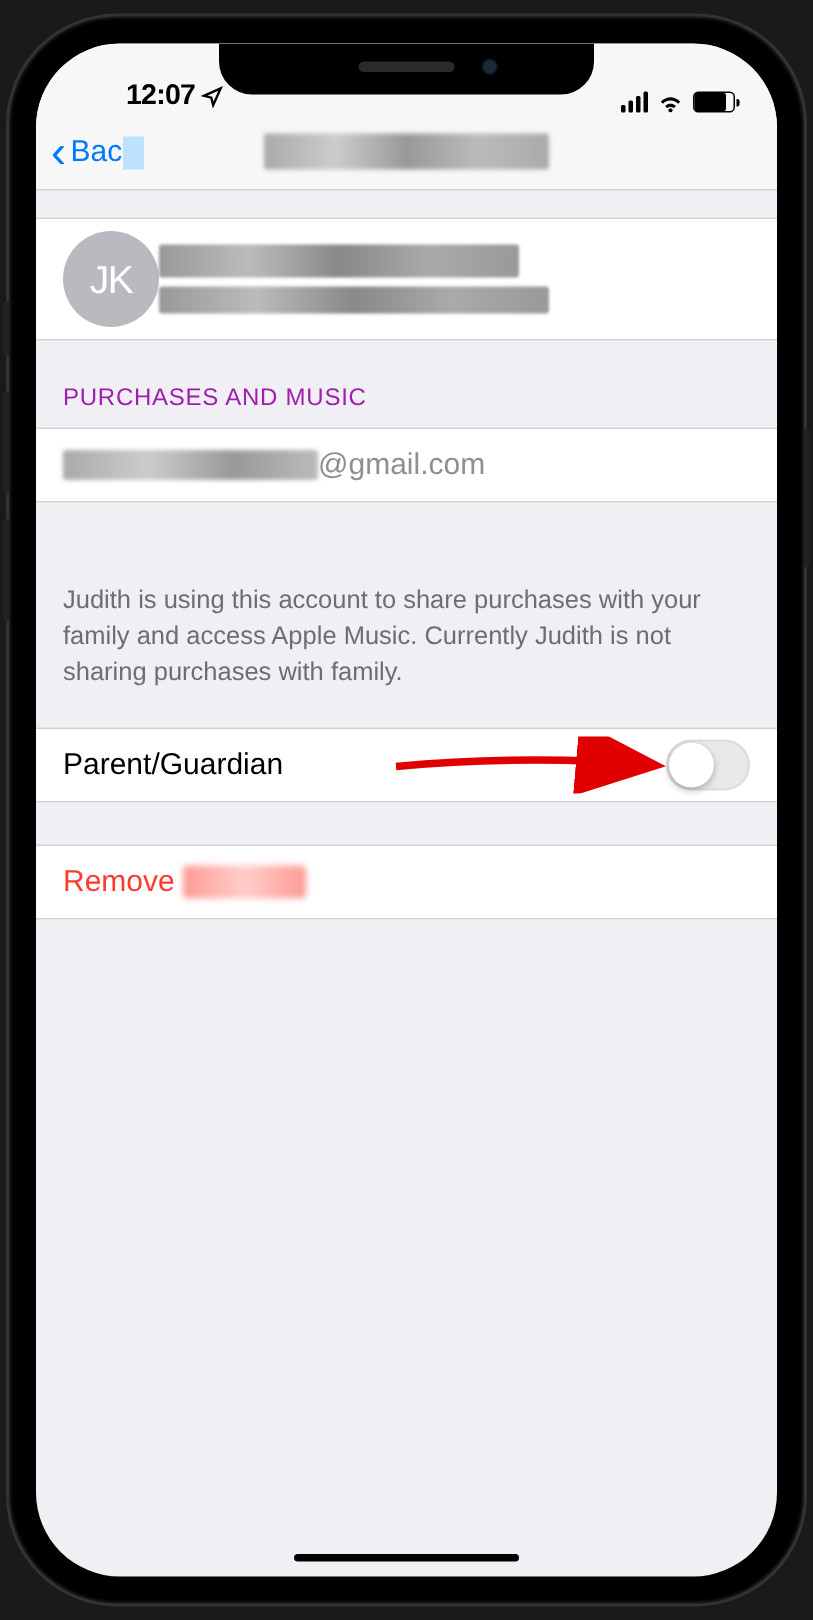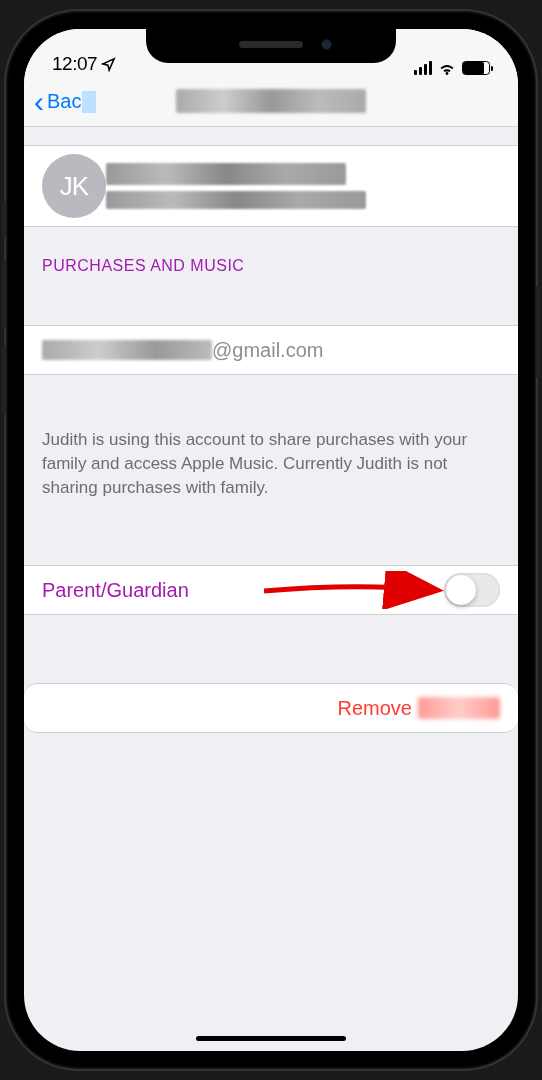--- a/index.html
+++ b/index.html
@@ -60,21 +60,21 @@
       height: 48px;
       display: flex;
       justify-content: space-between;
       align-items: flex-end;
       padding: 0 28px 2px;
       background: #f7f7f7;
       z-index: 50;
     }
     .status-left {
       display:flex; align-items:center; gap:4px;
-      font-size: 19px; font-weight: 400; letter-spacing:-.5px;
+      font-size: 19px; font-weight: 700; letter-spacing:-.5px;margin-left:32px;
     }
     .status-right { display:flex; align-items:center; gap:6px; }
     .signal-bars { display:flex; align-items:flex-end; gap:1.5px; }
     .signal-bars span { width:3.5px; background:#000; border-radius:1px; display:block;}
     .signal-bars span:nth-child(1){height:5px}
     .signal-bars span:nth-child(2){height:8px}
     .signal-bars span:nth-child(3){height:11px}
     .signal-bars span:nth-child(4){height:14px}
     .wifi-icon{width:18px;height:13px;}
     .battery{width:28px;height:14px;border:1.5px solid #000;border-radius:3.5px;position:relative;}
@@ -106,41 +106,40 @@
     .blur-bar{background:linear-gradient(90deg,#999,#bbb,#888,#aaa,#999);filter:blur(1px);border-radius:2px;}
     .blur1{height:22px;width:240px;}
     .blur2{height:18px;width:260px;}
     .section-header{
       font-size:16px;color:#a21caf;padding:30px 18px 10px;letter-spacing:.5px;
     }
     .cell{
       background:#fff;min-height:50px;display:flex;align-items:center;padding:0 18px;
       border-top:.5px solid #d1d1d4;border-bottom:.5px solid #d1d1d4;
       font-size:20px;
-      margin-top:40px;
     }
     .email-cell{color:#8e8e93;}
     .email-blur{display:inline-block;width:170px;height:20px;background:linear-gradient(90deg,#aaa,#ccc,#999,#bbb);filter:blur(1.5px);border-radius:2px;vertical-align:middle;}
     .footer-text{
       font-size:17px;color:#6d6d72;padding:10px 18px 0;line-height:1.4;margin-top:43px;
     }
-    .toggle-cell{justify-content:space-between;position:relative;color:#a21caf;gap:32px;}
+    .toggle-cell{justify-content:space-between;position:relative;color:#000000;gap:32px;}
     .toggle{
       width:56px;height:34px;background:#e9e9ea;border-radius:17px;position:relative;
       box-shadow:inset 0 0 0 1.5px #ddd;
     }
     .toggle-knob{
       position:absolute;left:2px;top:2px;width:30px;height:30px;background:#fff;border-radius:50%;
       box-shadow:0 2px 5px rgba(0,0,0,.25),0 0 1px rgba(0,0,0,.1);
     }
     .arrow{
       position:absolute;left:230px;top:50%;transform:translateY(-50%);
       pointer-events:none;z-index:5;
     }
-    .remove-cell{justify-content:flex-end;color:#ff3b30;gap:6px;border-radius:14px;}
+    .remove-cell{justify-content:flex-start;color:#ff3b30;gap:6px;}
     .remove-blur{display:inline-block;width:82px;height:22px;background:linear-gradient(90deg,#ff9a93,#ffcdca,#ff9a93);filter:blur(2px);border-radius:3px;}
     .home-indicator{
       position:absolute;bottom:10px;left:50%;transform:translateX(-50%);
       width:150px;height:5px;background:#000;border-radius:3px;
     }
     .nav-title-blur{
       width:190px;height:24px;background:linear-gradient(90deg,#aaa,#ccc,#999,#bbb,#aaa);filter:blur(1.5px);border-radius:2px;
     }
     .back-highlight{display:inline-block;height:22px;width:14px;background:#bde2ff;margin-left:-2px;}
   </style>

